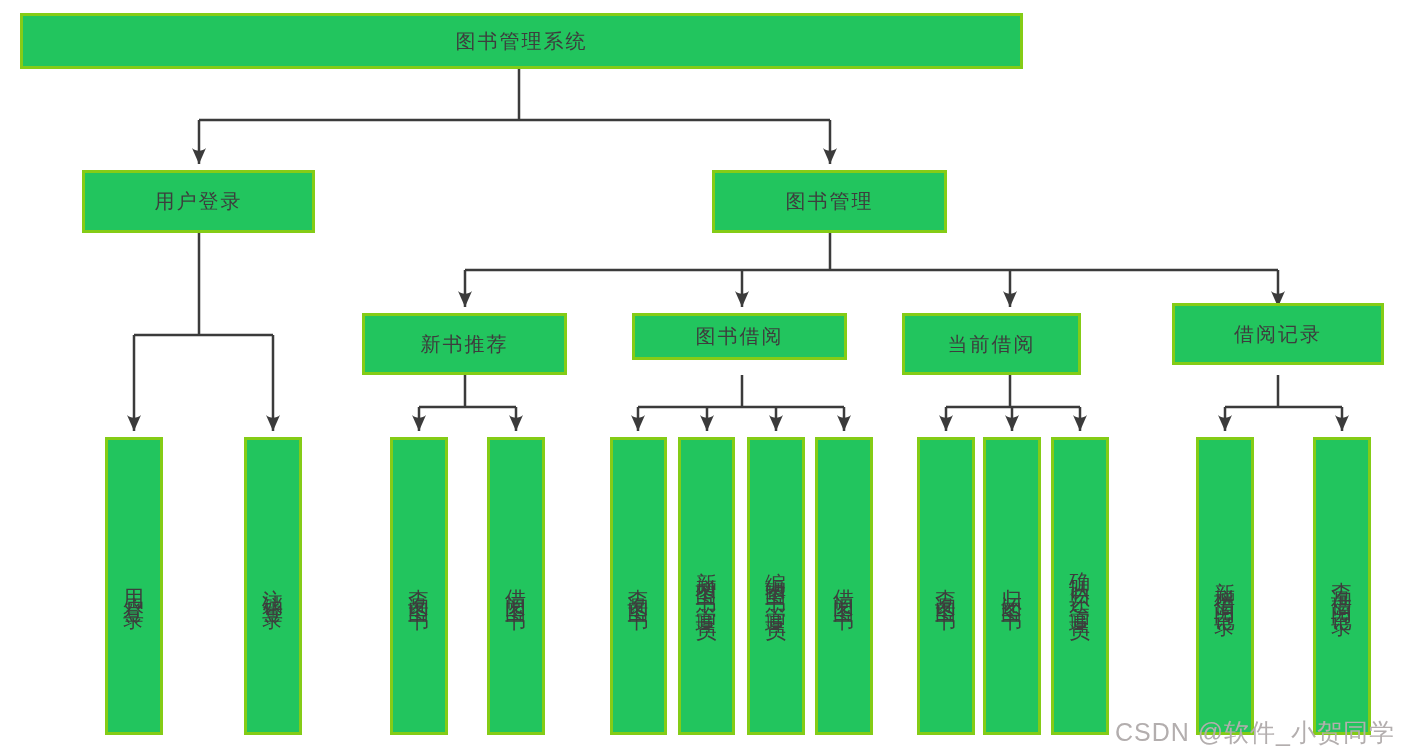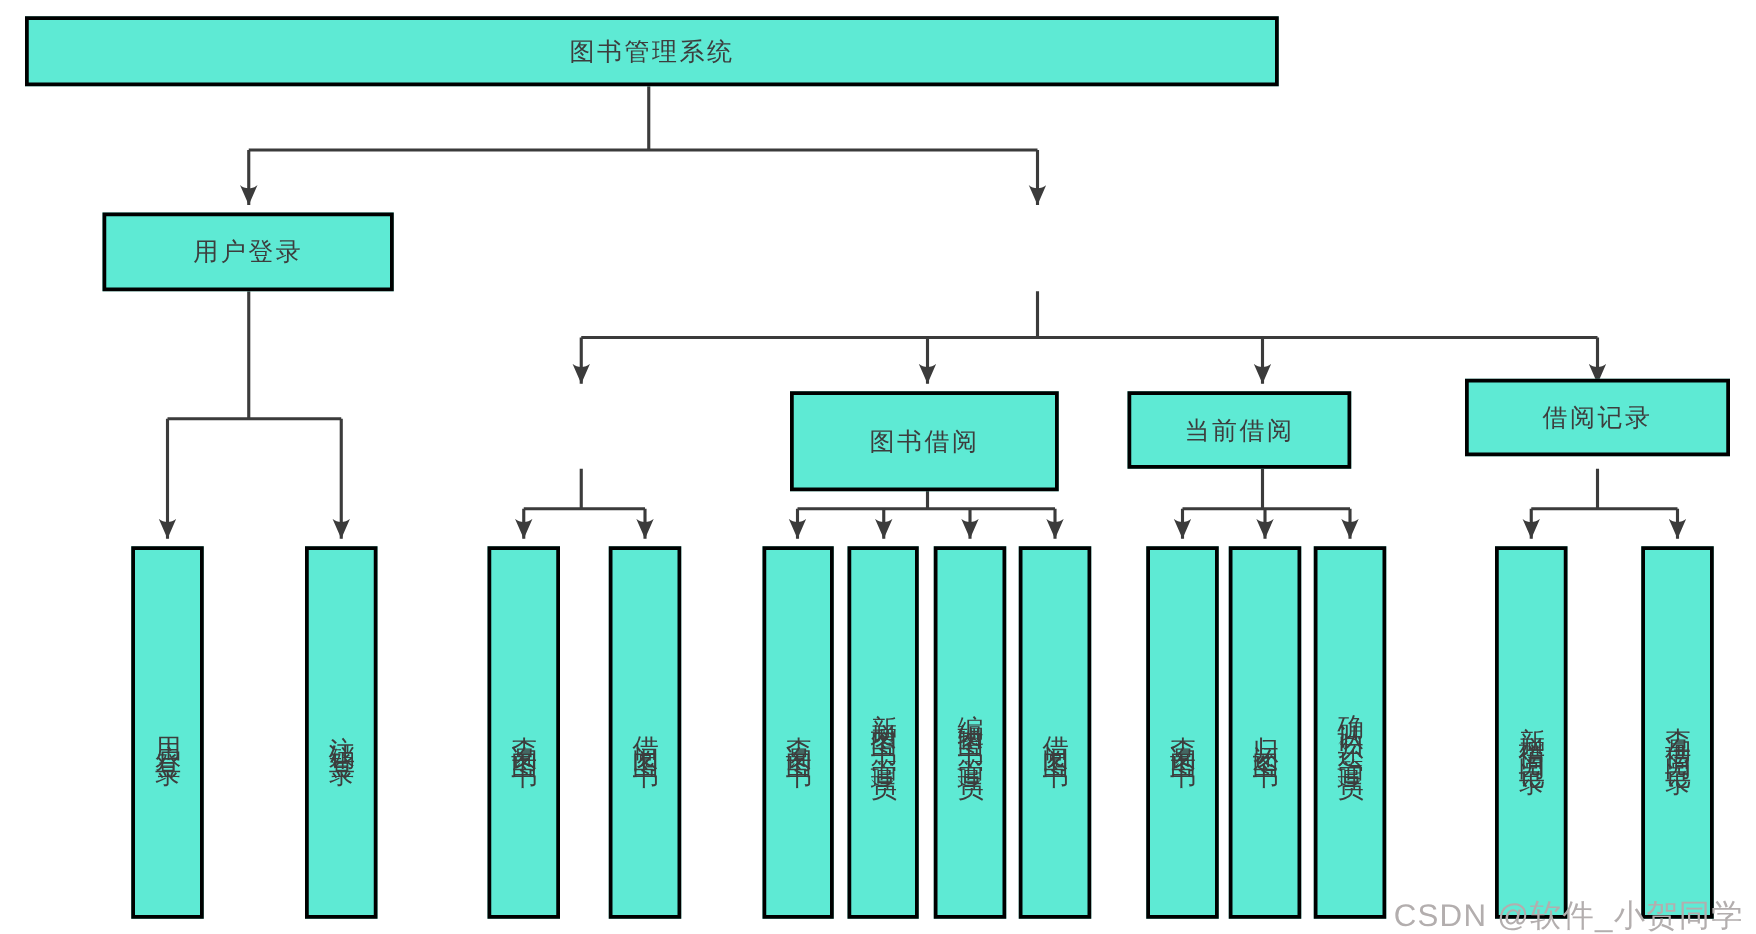--- a/index.html
+++ b/index.html
@@ -16,22 +16,22 @@
     position: absolute;
     left: 0; top: 0;
     width: 1405px; height: 747px;
     pointer-events: none;
   }
   .wire  { stroke: #3b3b3b; stroke-width: 2.5; fill: none; }
   .arrow { stroke: #3b3b3b; stroke-width: 2.5; fill: none; marker-end: url(#arw); }
   .box {
     position: absolute;
     box-sizing: border-box;
-    border: 3px solid #000000;
-    background: #5eead4;
+    border: 3px solid #84cc16;
+    background: #22c55e;
     display: flex;
     align-items: center;
     justify-content: center;
     font-size: 20px;
     letter-spacing: 2px;
     color: #3d3d3d;
     white-space: nowrap;
   }
   .vert {
     writing-mode: vertical-rl;
@@ -91,22 +91,24 @@
     <path class="arrow" d="M946,407 V431"></path>
     <path class="arrow" d="M1012,407 V431"></path>
     <path class="arrow" d="M1080,407 V431"></path>
     <path class="arrow" d="M1225,407 V431"></path>
     <path class="arrow" d="M1342,407 V431"></path>
   </svg>
 
   <div class="box" style="left:20px; top:13px; width:1003px; height:56px;">图书管理系统</div>
 
   <div class="box" style="left:82px; top:170px; width:233px; height:63px;">用户登录</div>
+  <div class="box" style="left:712px; top:170px; width:235px; height:63px;">图书管理</div>
 
-  <div class="box" style="left:632px; top:313px; width:215px; height:80px;">图书借阅</div>
+  <div class="box" style="left:362px; top:313px; width:205px; height:62px;">新书推荐</div>
+  <div class="box" style="left:632px; top:313px; width:215px; height:47px;">图书借阅</div>
   <div class="box" style="left:902px; top:313px; width:179px; height:62px;">当前借阅</div>
   <div class="box" style="left:1172px; top:303px; width:212px; height:62px;">借阅记录</div>
 
   <div class="box vert" style="left:105px; top:437px; width:58px; height:298px;">用户登录</div>
   <div class="box vert" style="left:244px; top:437px; width:58px; height:298px;">注销登录</div>
 
   <div class="box vert" style="left:390px; top:437px; width:58px; height:298px;">查询图书</div>
   <div class="box vert" style="left:487px; top:437px; width:58px; height:298px;">借阅图书</div>
 
   <div class="box vert" style="left:610px; top:437px; width:57px; height:298px;">查询图书</div>

